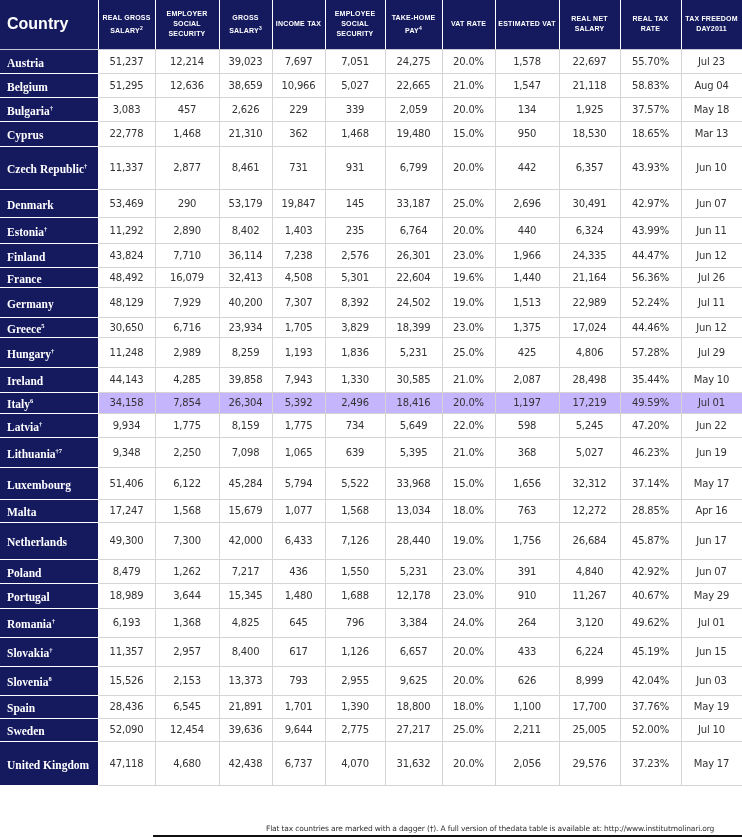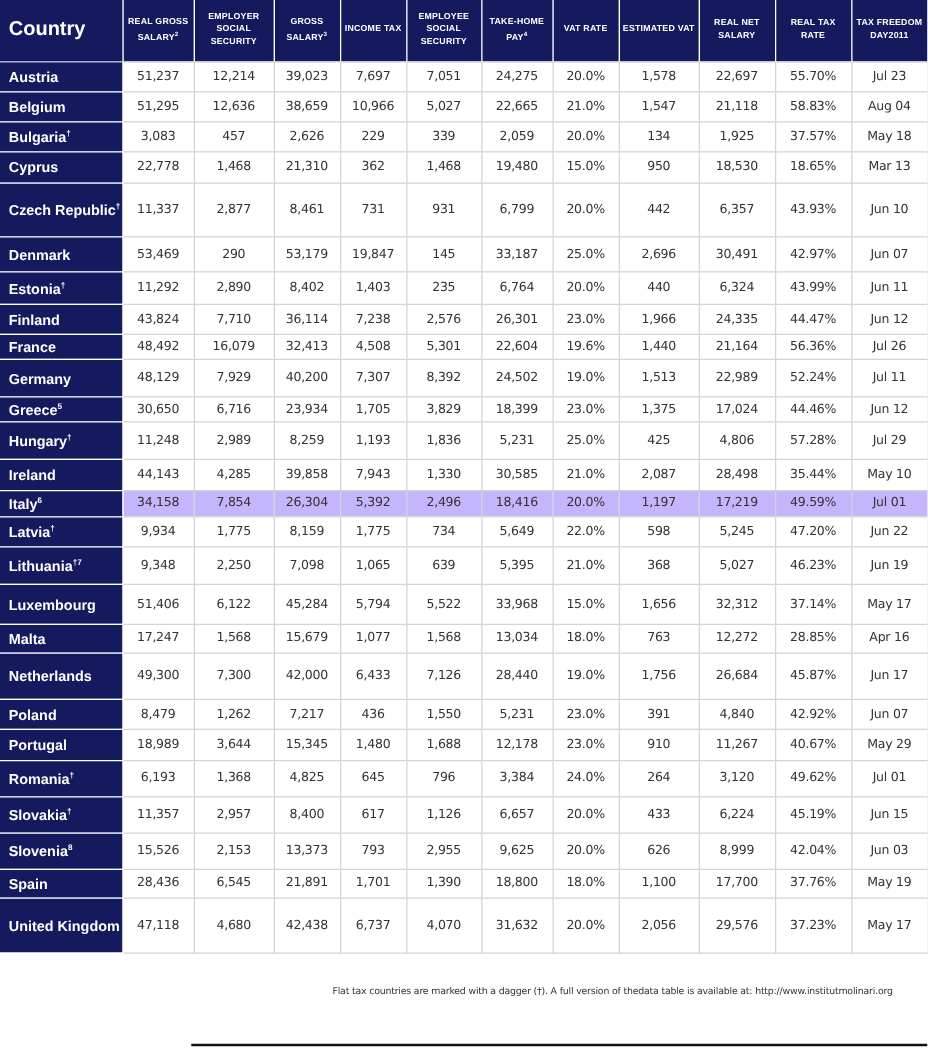--- a/index.html
+++ b/index.html
@@ -2,24 +2,24 @@
 <html><head>
 <meta charset="utf-8">
 <style>
   html, body { margin:0; padding:0; background:#ffffff; }
   body { width:742px; height:838px; position:relative; overflow:hidden; font-family:"Liberation Sans", sans-serif; }
   table.tax { position:absolute; left:0; top:0; border-collapse:collapse; table-layout:fixed; width:742px; }
   table.tax th { background:#151a5e; color:#ffffff; font-size:7px; font-weight:bold; text-transform:uppercase; letter-spacing:0.2px; line-height:10px; text-align:center; vertical-align:middle; padding:0 2px; border-right:1px solid #ffffff; border-bottom:1px solid #c8c8d8; }
   table.tax th.country-head { text-transform:none; font-size:16px; text-align:left; padding-left:7px; letter-spacing:0; }
   table.tax th sup { font-size:5px; }
   table.tax td { font-size:10px; color:#333333; text-align:center; vertical-align:middle; padding:0; border-right:1px solid #d4d4d4; border-bottom:1px solid #d4d4d4; font-family:"DejaVu Sans", sans-serif; letter-spacing:-0.2px; }
-  table.tax td.country { background:#151a5e; color:#ffffff; font-family:Liberation Sans, sans-serif; font-weight:bold; font-size:11.5px; text-align:left; padding-left:7px; line-height:15px; border-bottom:1px solid #ffffff; border-right:1px solid #ffffff; letter-spacing:0; }
+  table.tax td.country { background:#151a5e; color:#ffffff; font-family:Liberation Serif, serif; font-weight:bold; font-size:11.5px; text-align:left; padding-left:7px; line-height:15px; border-bottom:1px solid #ffffff; border-right:1px solid #ffffff; letter-spacing:0; }
   table.tax td.country sup { font-size:6.5px; }
   table.tax tr.highlight td:not(.country) { background:#c4b5fd; }
-  .footnote { position:absolute; left:266px; top:788px; font-size:7.5px; color:#333; font-family:"DejaVu Sans", sans-serif; white-space:nowrap; letter-spacing:-0.15px; }
+  .footnote { position:absolute; left:266px; top:824px; font-size:7.5px; color:#333; font-family:"DejaVu Sans", sans-serif; white-space:nowrap; letter-spacing:-0.15px; }
   .bottom-rule { position:absolute; left:153px; top:835px; width:589px; height:2px; background:#111; }
 </style>
 </head>
 <body>
 
 <table class="tax">
   <colgroup>
     <col style="width:98px">
       <col style="width:57px">
       <col style="width:64px">
@@ -393,20 +393,34 @@
         <td>21,891</td>
         <td>1,701</td>
         <td>1,390</td>
         <td>18,800</td>
         <td>18.0%</td>
         <td>1,100</td>
         <td>17,700</td>
         <td>37.76%</td>
         <td>May 19</td>
       </tr>
+      <tr style="height: 23px;">
+        <td class="country"><span>Sweden</span><sup></sup></td>
+        <td>52,090</td>
+        <td>12,454</td>
+        <td>39,636</td>
+        <td>9,644</td>
+        <td>2,775</td>
+        <td>27,217</td>
+        <td>25.0%</td>
+        <td>2,211</td>
+        <td>25,005</td>
+        <td>52.00%</td>
+        <td>Jul 10</td>
+      </tr>
       <tr style="height: 44px;">
         <td class="country"><span>United Kingdom</span><sup></sup></td>
         <td>47,118</td>
         <td>4,680</td>
         <td>42,438</td>
         <td>6,737</td>
         <td>4,070</td>
         <td>31,632</td>
         <td>20.0%</td>
         <td>2,056</td>

